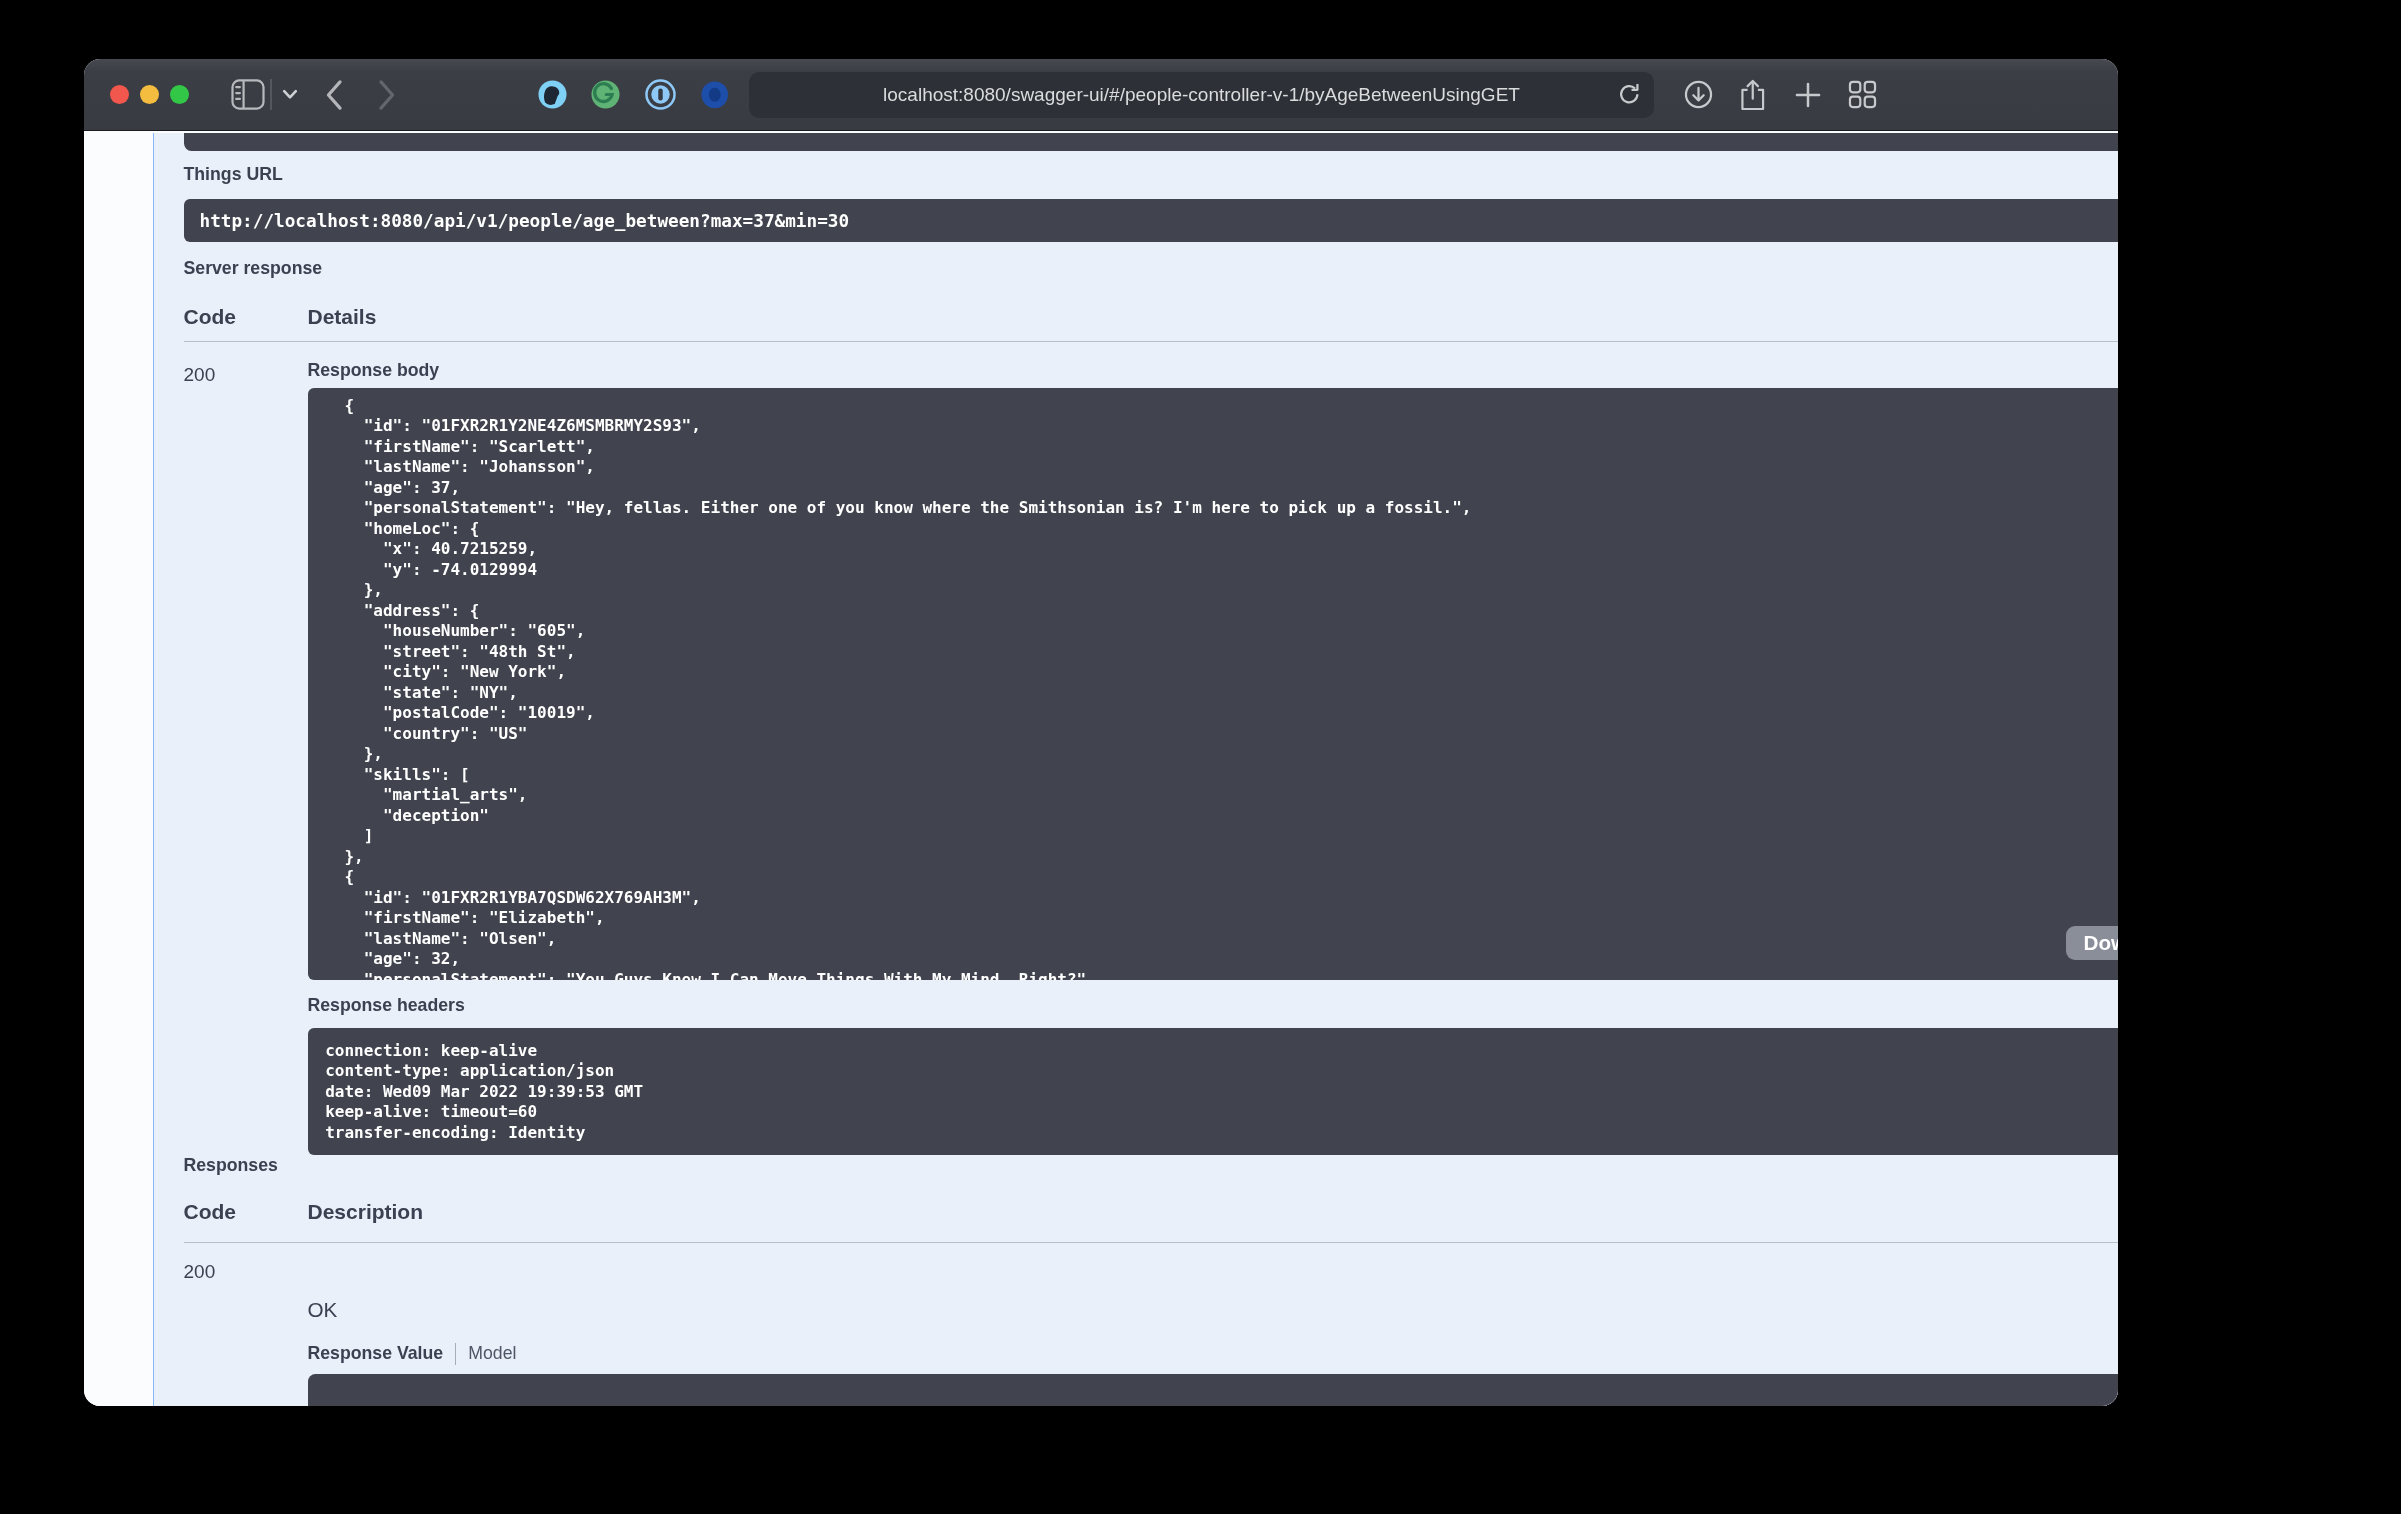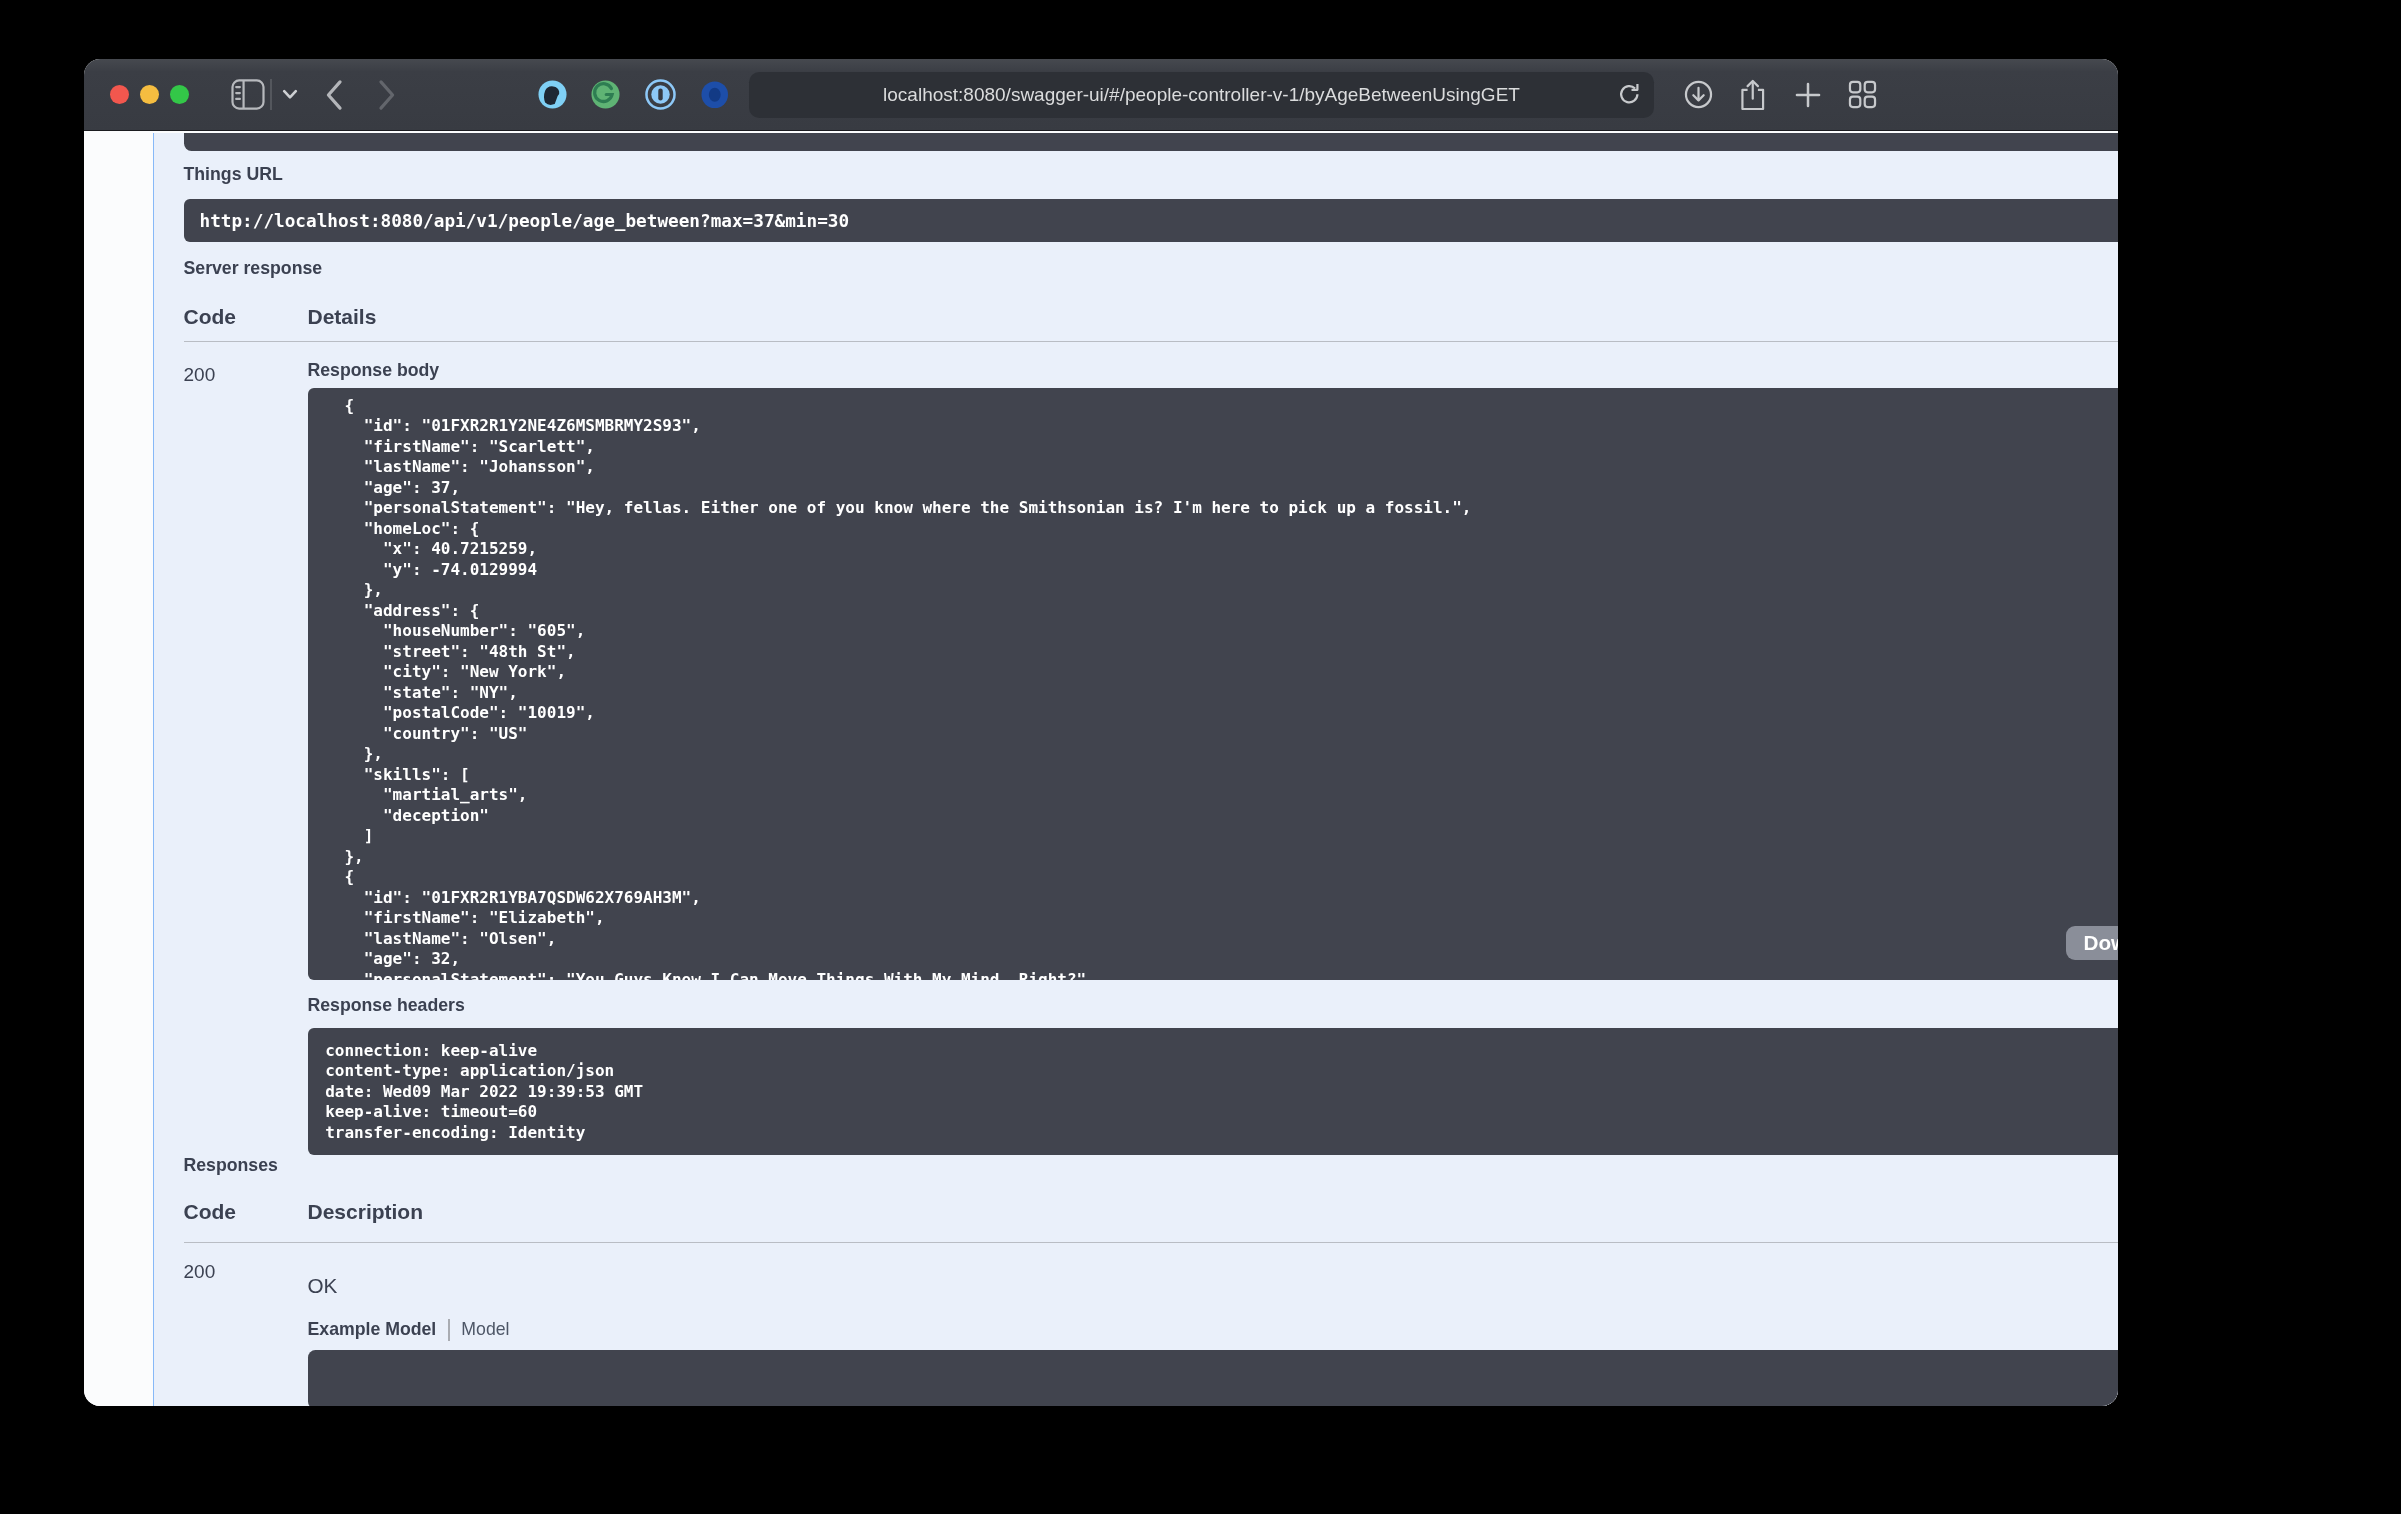--- a/index.html
+++ b/index.html
@@ -69,21 +69,21 @@
     background:#8a8e99; border:none; border-radius:9px; color:#fff;
     font:bold 20.7px "Liberation Sans", sans-serif; cursor:pointer;
   }
   .headers-label { margin-top:14.8px; }
   .headers-block { margin-top:11.8px; background:#41444e; border-radius:5.9px; }
   .headers-block pre { padding:13.3px 17.7px 11.8px 17.7px; }
   #responses-title { margin-top:0; }
   .thead.second { margin-top:26.6px; }
   hr.rule.second { margin-top:19px; }
   .status-code.second { margin-top:17.7px; }
-  .ok-text { margin-top:30px; font-size:20.7px; color:#3b4151; line-height:25px; }
+  .ok-text { margin-top:54px; font-size:20.7px; color:#3b4151; line-height:25px; }
   .tabs { margin-top:20.7px; display:flex; align-items:center; }
   .tab { font-size:17.7px; color:#3b4151; background:none; border:none; padding:0; cursor:pointer; }
   .tab.active { font-weight:bold; }
   .tab.model { color:#4d5666; }
   .tab-divider { width:1.5px; height:22px; background:#a9acb2; margin:0 11.8px; }
   .schema-block { margin-top:8.9px; height:59px; background:#41444e; border-radius:7.4px; }
   svg { display:block; }
 </style>
 </head>
 <body>
@@ -259,21 +259,21 @@
         <span>Code</span>
         <span>Description</span>
       </div>
       <hr class="rule second">
 
       <div class="trow">
         <div class="status-code second">200</div>
         <div>
           <div class="ok-text">OK</div>
           <div class="tabs">
-            <button class="tab active">Example Model</button>
+            <button class="tab active">Response Value</button>
             <span class="tab-divider"></span>
             <button class="tab model">Model</button>
           </div>
           <div class="schema-block"></div>
         </div>
       </div>
 
     </div>
   </div>
 </div>

